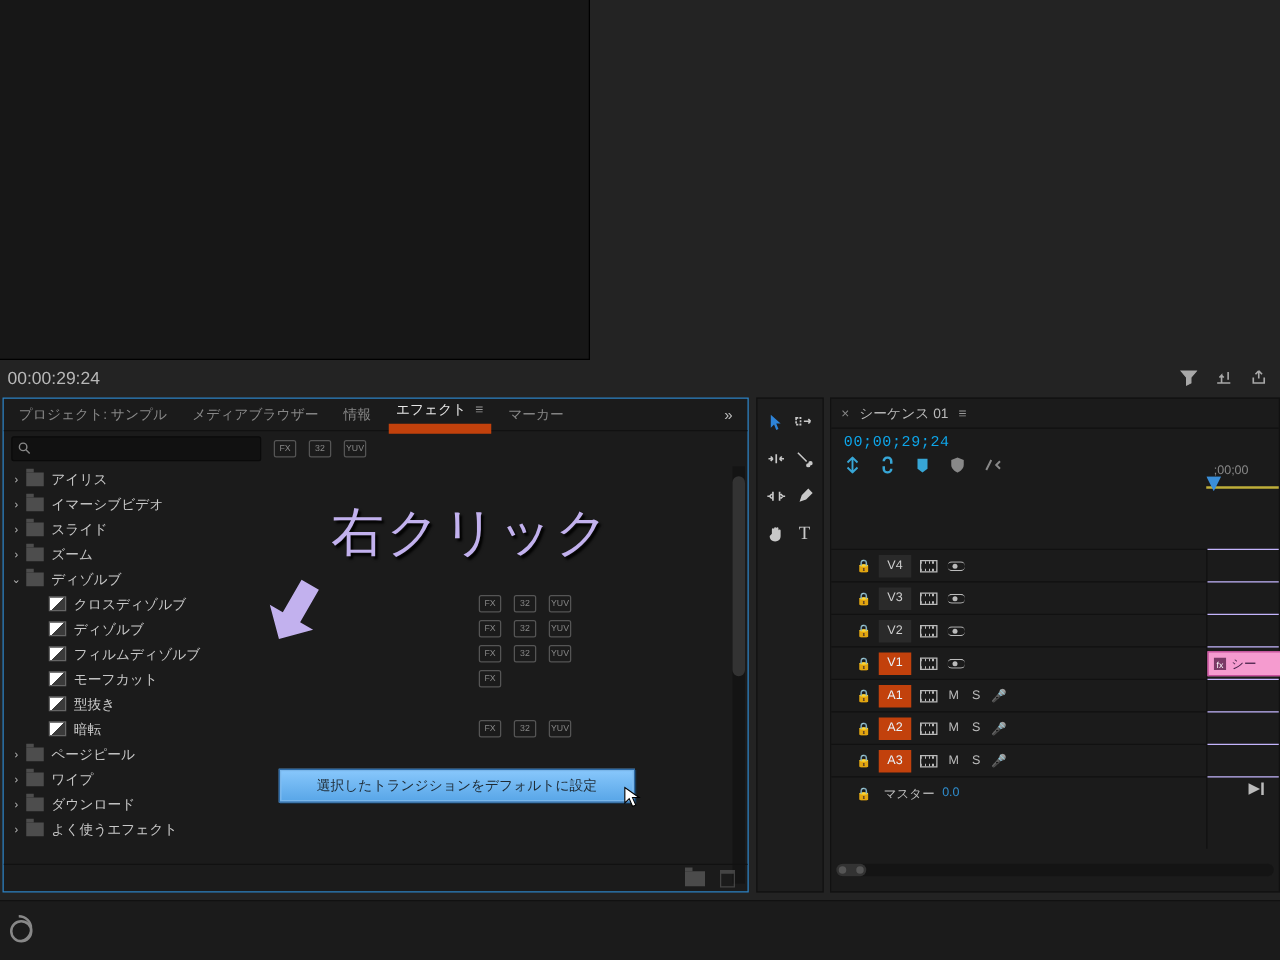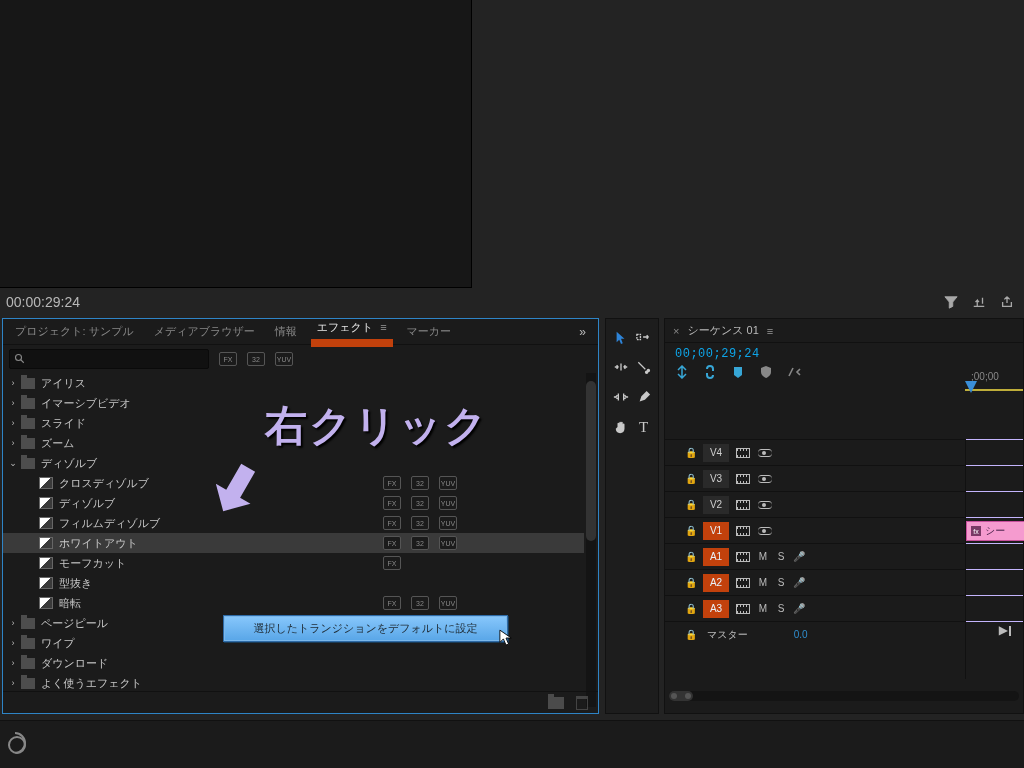--- a/index.html
+++ b/index.html
@@ -197,21 +197,21 @@
     left: 496px; top: 256px;
     width: 14px; height: 18px;
     z-index: 51;
   }
 
   
   .annotation-text {
     position: absolute;
     left: 265px; top: 398px;
     font-size: 42px;
-    font-weight: 700;
+    font-weight: 400;
     color: #c2b1ee;
     text-shadow: 2px 2px 2px #000;
     letter-spacing: 2px;
     white-space: nowrap;
     z-index: 40;
     pointer-events: none;
   }
   .annotation-arrow {
     position: absolute;
     left: 210px; top: 462px;
@@ -501,30 +501,20 @@
           <span class="badges">
             <span class="badge-box">FX</span>
             <span class="badge-box">32</span>
             <span class="badge-box">YUV</span>
           </span>
         </div>
         <div class="row depth2">
           <span class="twisty"></span>
           <span class="tx-icon"></span>
           <span>フィルムディゾルブ</span>
-          <span class="badges">
-            <span class="badge-box">FX</span>
-            <span class="badge-box">32</span>
-            <span class="badge-box">YUV</span>
-          </span>
-        </div>
-        <div class="row depth2 selected">
-          <span class="twisty"></span>
-          <span class="tx-icon"></span>
-          <span>ホワイトアウト</span>
           <span class="badges">
             <span class="badge-box">FX</span>
             <span class="badge-box">32</span>
             <span class="badge-box">YUV</span>
           </span>
         </div>
         <div class="row depth2">
           <span class="twisty"></span>
           <span class="tx-icon"></span>
           <span>モーフカット</span>
@@ -728,21 +718,21 @@
       <span class="toggle">
           <span class="film"></span>
         </span>
       <span class="mute">M</span>
       <span class="mute">S</span>
       <span class="mic">🎤</span>
     </div>
     <div class="trk master">
       <span class="lock">🔒</span>
       <span style="margin-left:4px;">マスター</span>
-      <span class="val" style="margin-left:40px;">0.0</span>
+      <span class="val" style="">0.0</span>
     </div>
   </div>
 
   <span class="end-marker">▶<span style="display:inline-block;width:2px;height:10px;background:#bbb;vertical-align:middle;margin-left:1px;"></span></span>
 
   <div class="track-body">
     <div class="tbrow"></div>
     <div class="tbrow"></div>
     <div class="tbrow"></div>
     <div class="tbrow">

